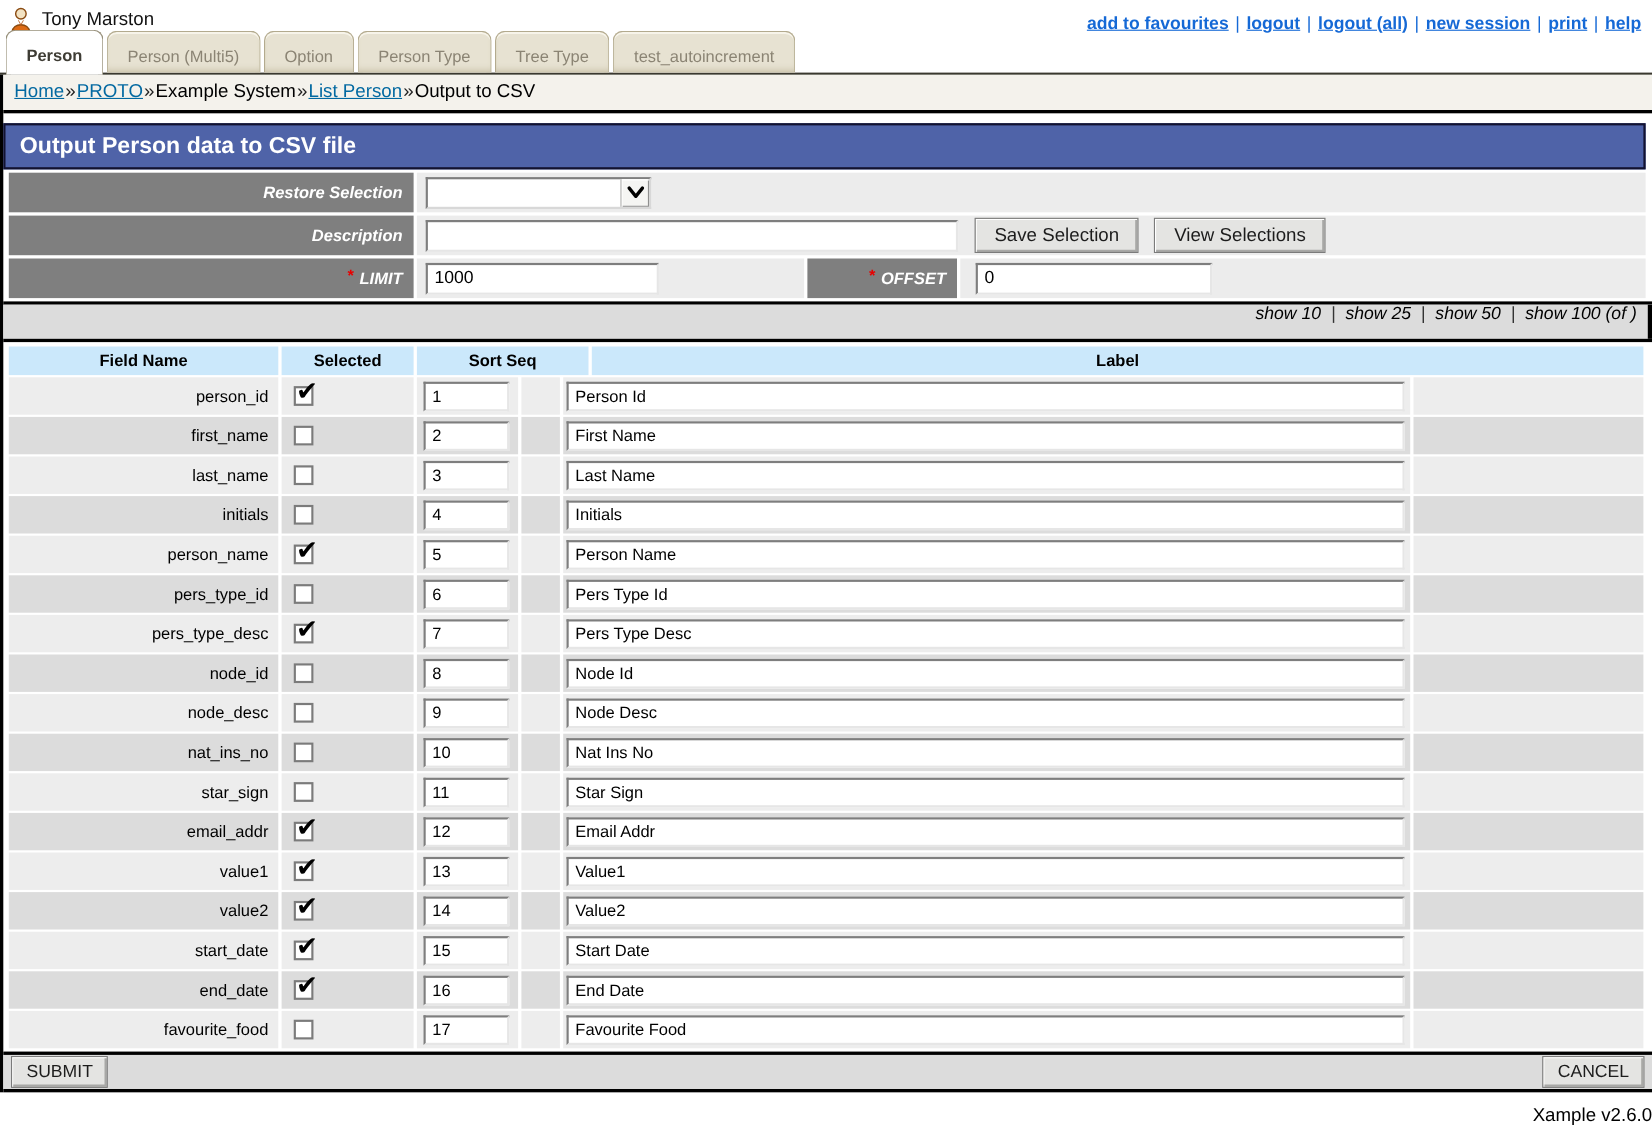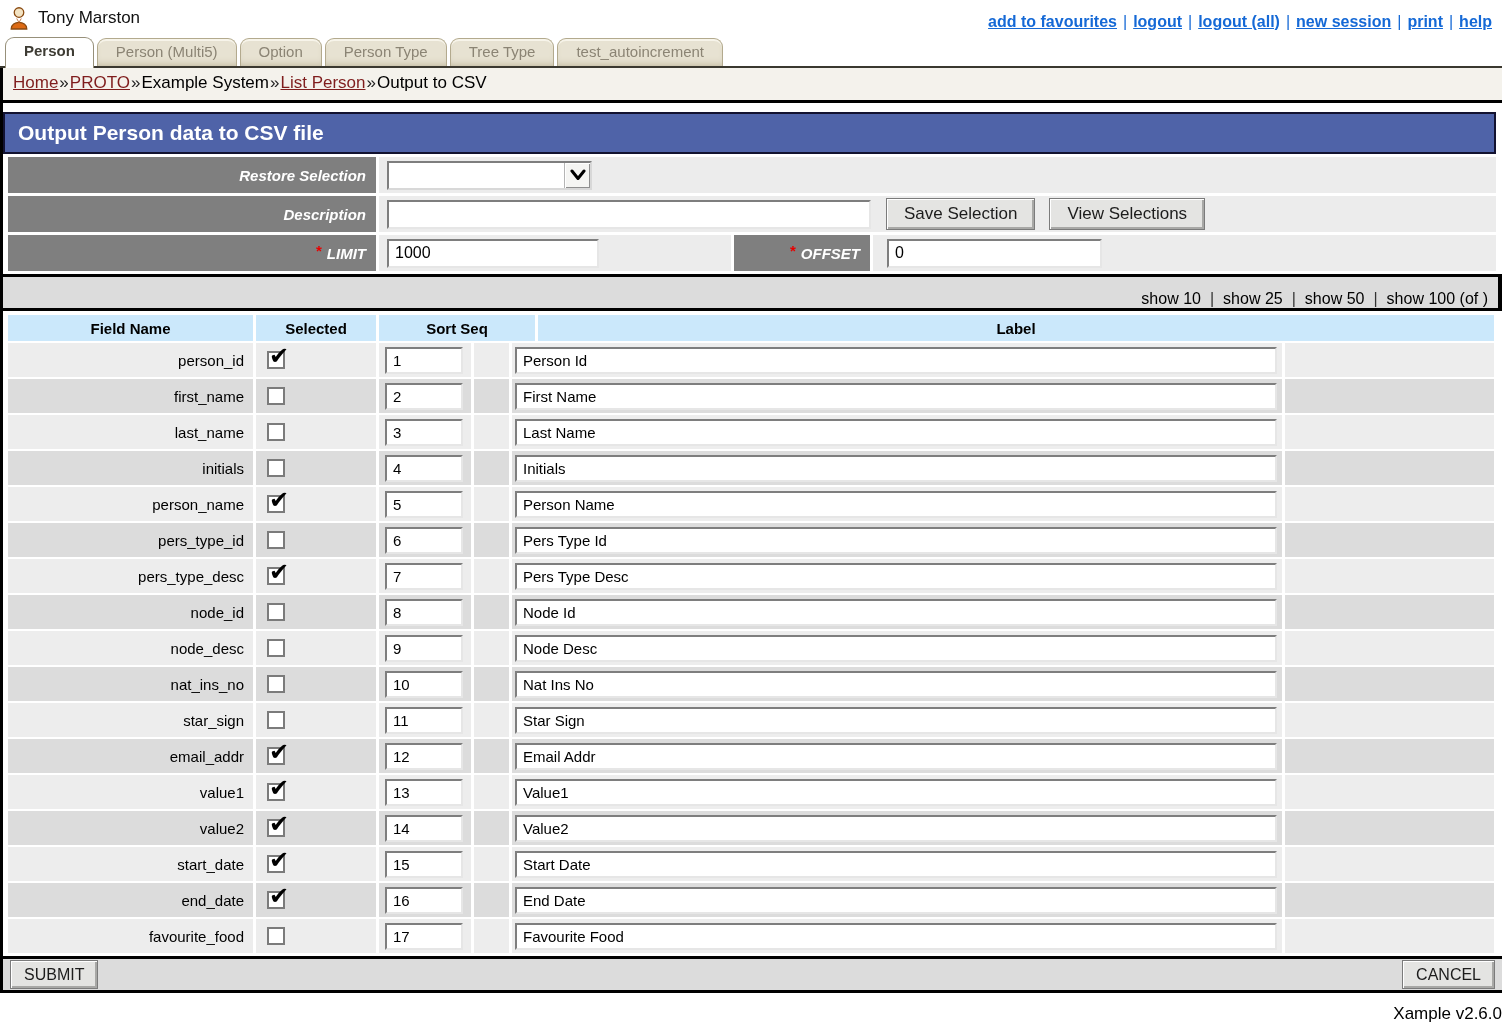--- a/index.html
+++ b/index.html
@@ -15,35 +15,35 @@
   .userbox { display:flex; align-items:center; gap:8px; font-size:17px; color:#111; }
   .navlinks { font-size:16px; }
   .navlinks a { color:#1569d6; text-decoration:underline; font-weight:bold; }
   .navlinks .pipe { color:#1569d6; margin:0 6px; font-weight:normal; }
 
   
   .tabstrip { display:flex; align-items:flex-end; padding:0 0 0 5px; border-bottom:2px solid #3a382f; height:35px; background:#fff; }
   .tab {
     background:#e7e2d2; color:#8b8474; font-size:15px;
     border:1px solid #b3aa8e; border-bottom:none;
-    border-radius:9px 9px 0 0; padding:4px 18px 6px; margin-right:3px;
+    border-radius:9px 9px 0 0; padding:14px 18px 6px; margin-right:3px;
     box-shadow: inset 0 -6px 8px -6px #b5ac8e, inset 0 2px 0 #f7f4ea;
     cursor:pointer; white-space:nowrap;
   }
   .tab.active {
     background:#fff; color:#3e3c34; border-color:#97907a;
     margin-bottom:-2px; padding-bottom:9px; box-shadow:none; font-weight:bold;
   }
 
   
   .frame { border-left:3px solid #000; }
 
   
   .breadcrumb { background:#f4f2ec; padding:5px 10px 7px; font-size:17px; border-bottom:3px solid #000; }
-  .breadcrumb a { color:#7f1d1d; text-decoration:underline; }
+  .breadcrumb a { color:#0369a1; text-decoration:underline; }
   .crumb-sep { color:#222; margin:0 1px; }
 
   
   .title-bar {
     margin:9px 6px 0 0; background:#4f63a8; border:2px solid #121230;
     color:#fff; font-size:21px; font-weight:bold; padding:7px 13px;
   }
 
   
   .form-row { display:flex; margin-top:3px; height:36px; }
@@ -74,22 +74,22 @@
     background:#e4e4e2; border:1px solid #7b7b7b; color:#1c1c1c;
     box-shadow: inset 1px 1px 0 #fff, inset -2px -2px 0 #a8a8a6;
     font-family:"Liberation Sans","DejaVu Sans",sans-serif; font-size:17px;
     padding:4px 17px; height:32px; cursor:pointer; white-space:nowrap;
   }
 
   
   .sep { height:3px; background:#000; }
   .mt3 { margin-top:3px; }
   .show-row {
-    background:#dcdcdc; height:31px; display:flex; align-items:flex-end; justify-content:flex-end;
-    padding-right:10px; font-size:16px; border-right:4px solid #000;
+    background:#dcdcdc; height:31px; display:flex; align-items:flex-start; justify-content:flex-end;
+    padding-right:10px; font-size:16px; border-right:4px solid #000;font-style:italic;
   }
   .show-row .opt { cursor:pointer; }
   .show-row .pipe { margin:0 9px; color:#333; }
 
   
   .ftable { margin:4px 8px 0 5px; }
   .thead { display:flex; gap:3px; height:26px; }
   .thead > div {
     background:#cbe8fb; font-size:15px; font-weight:bold;
     display:flex; align-items:center; justify-content:center;

